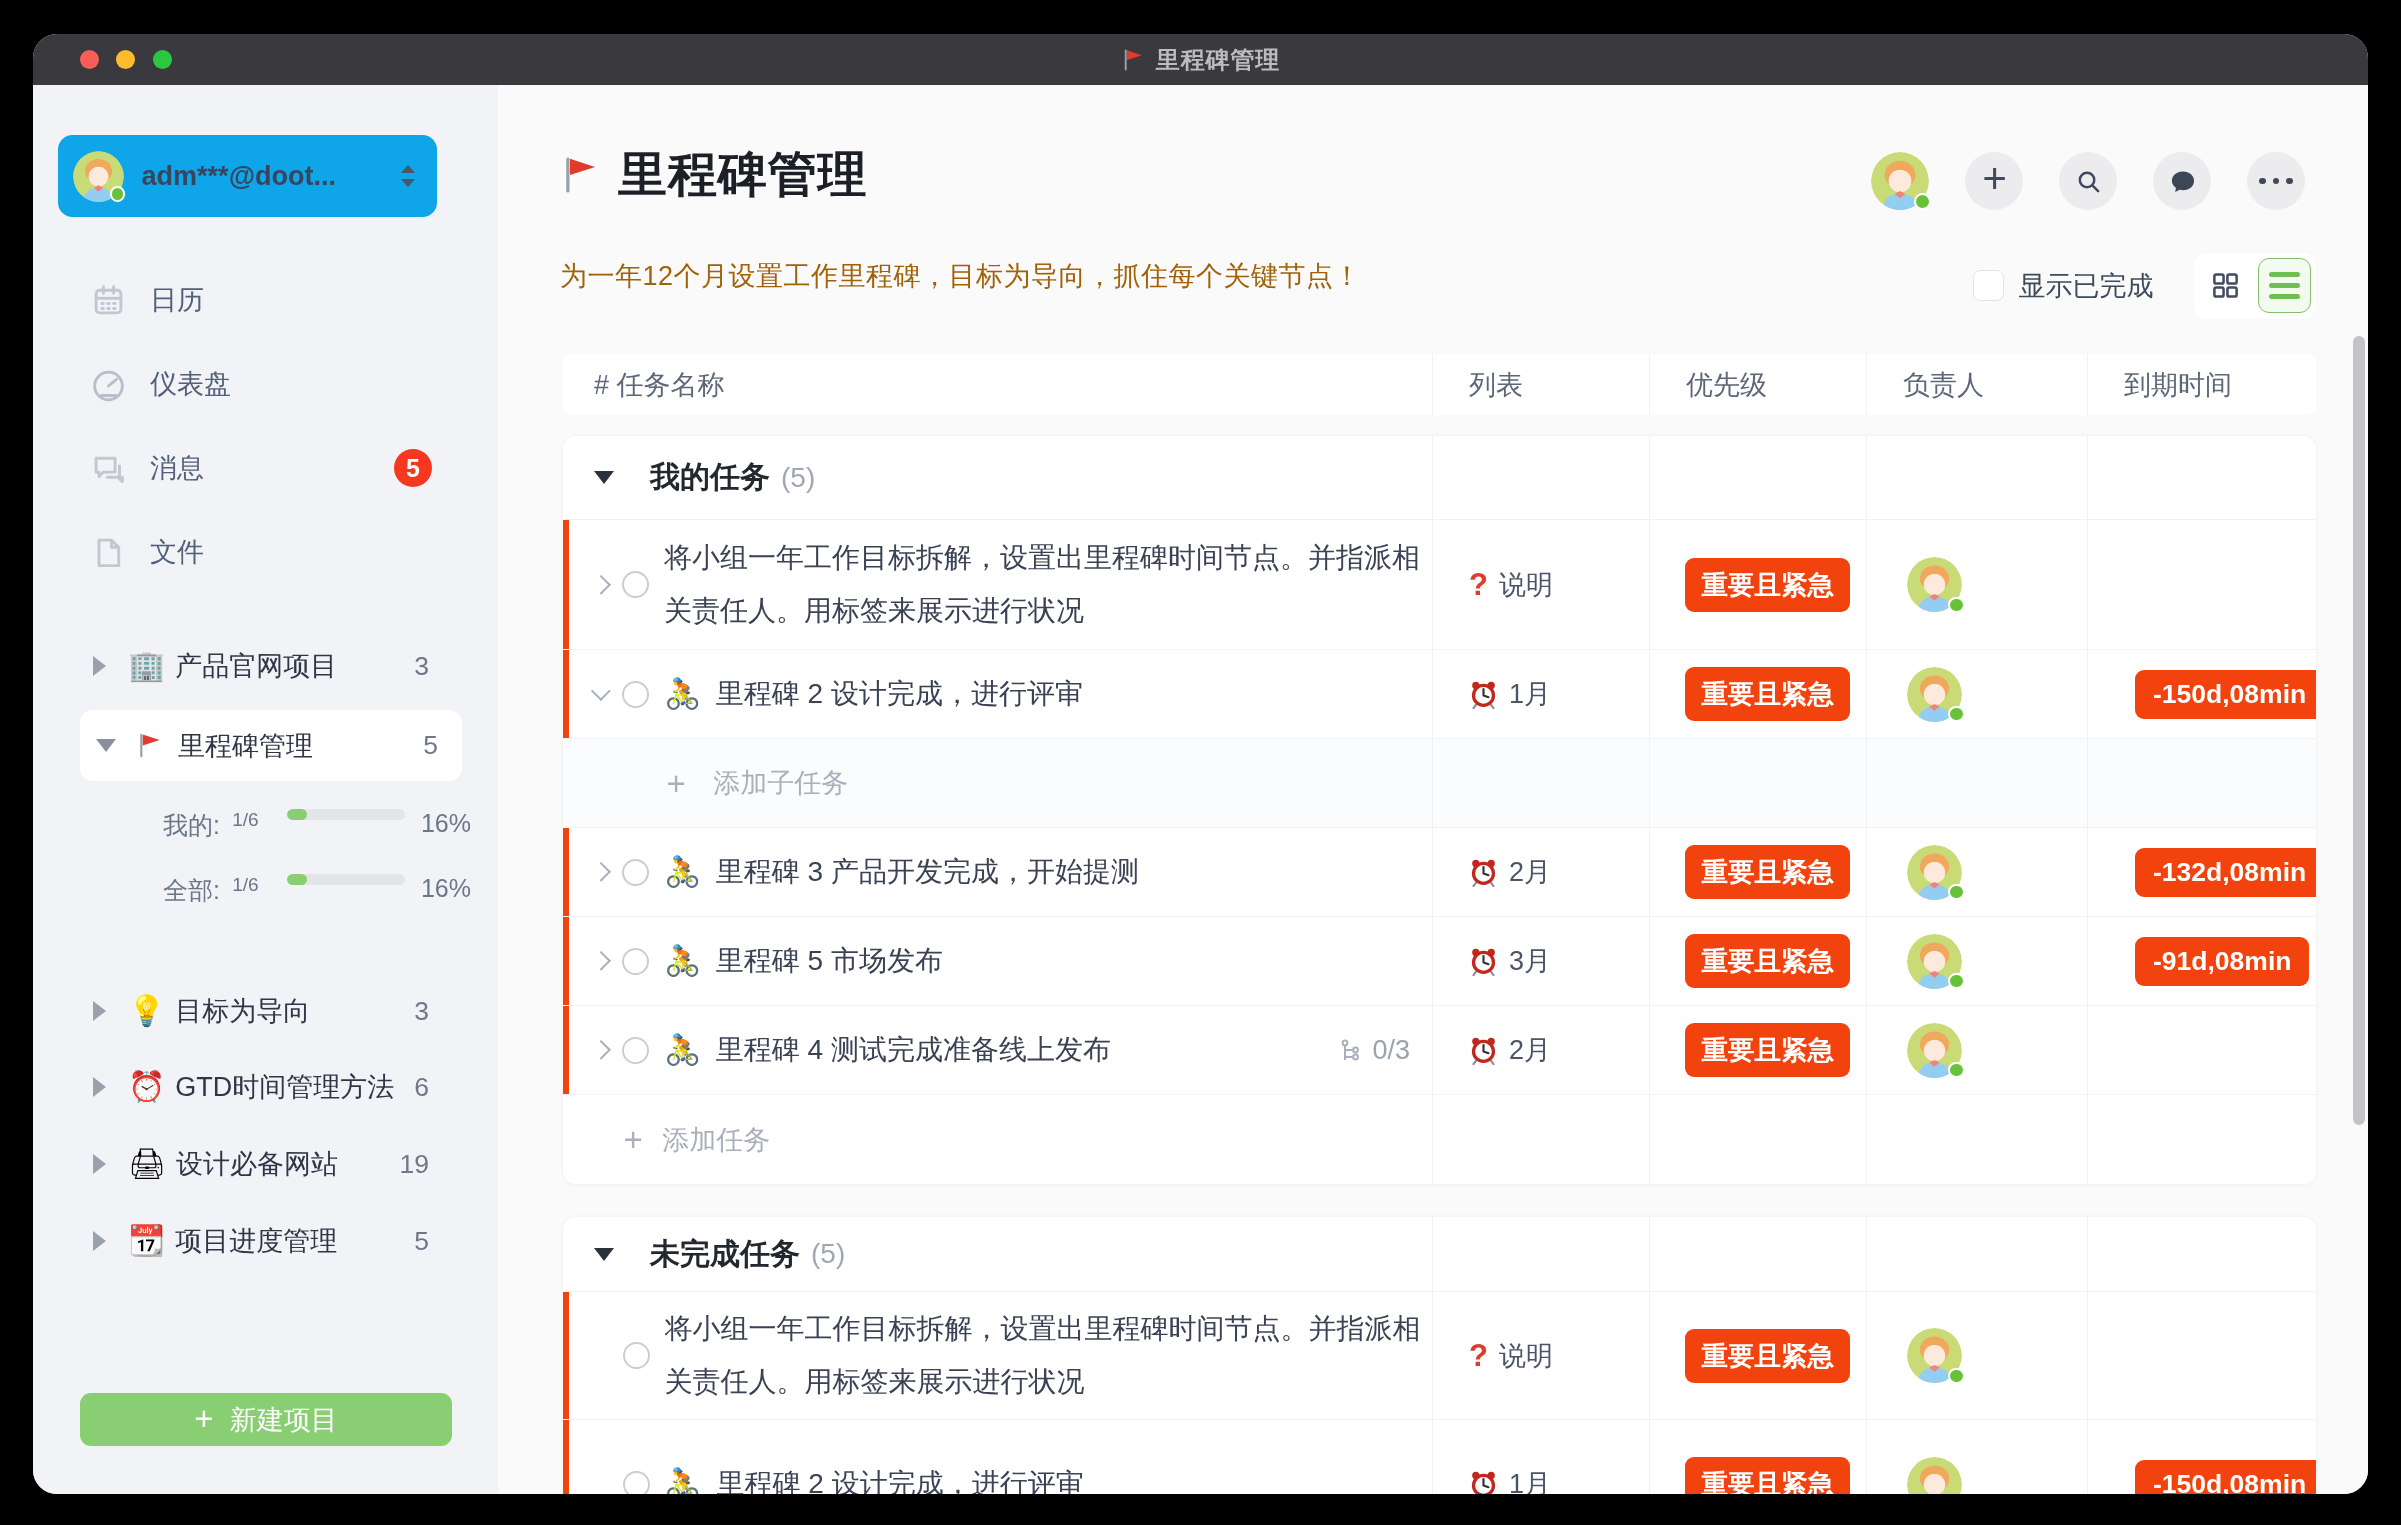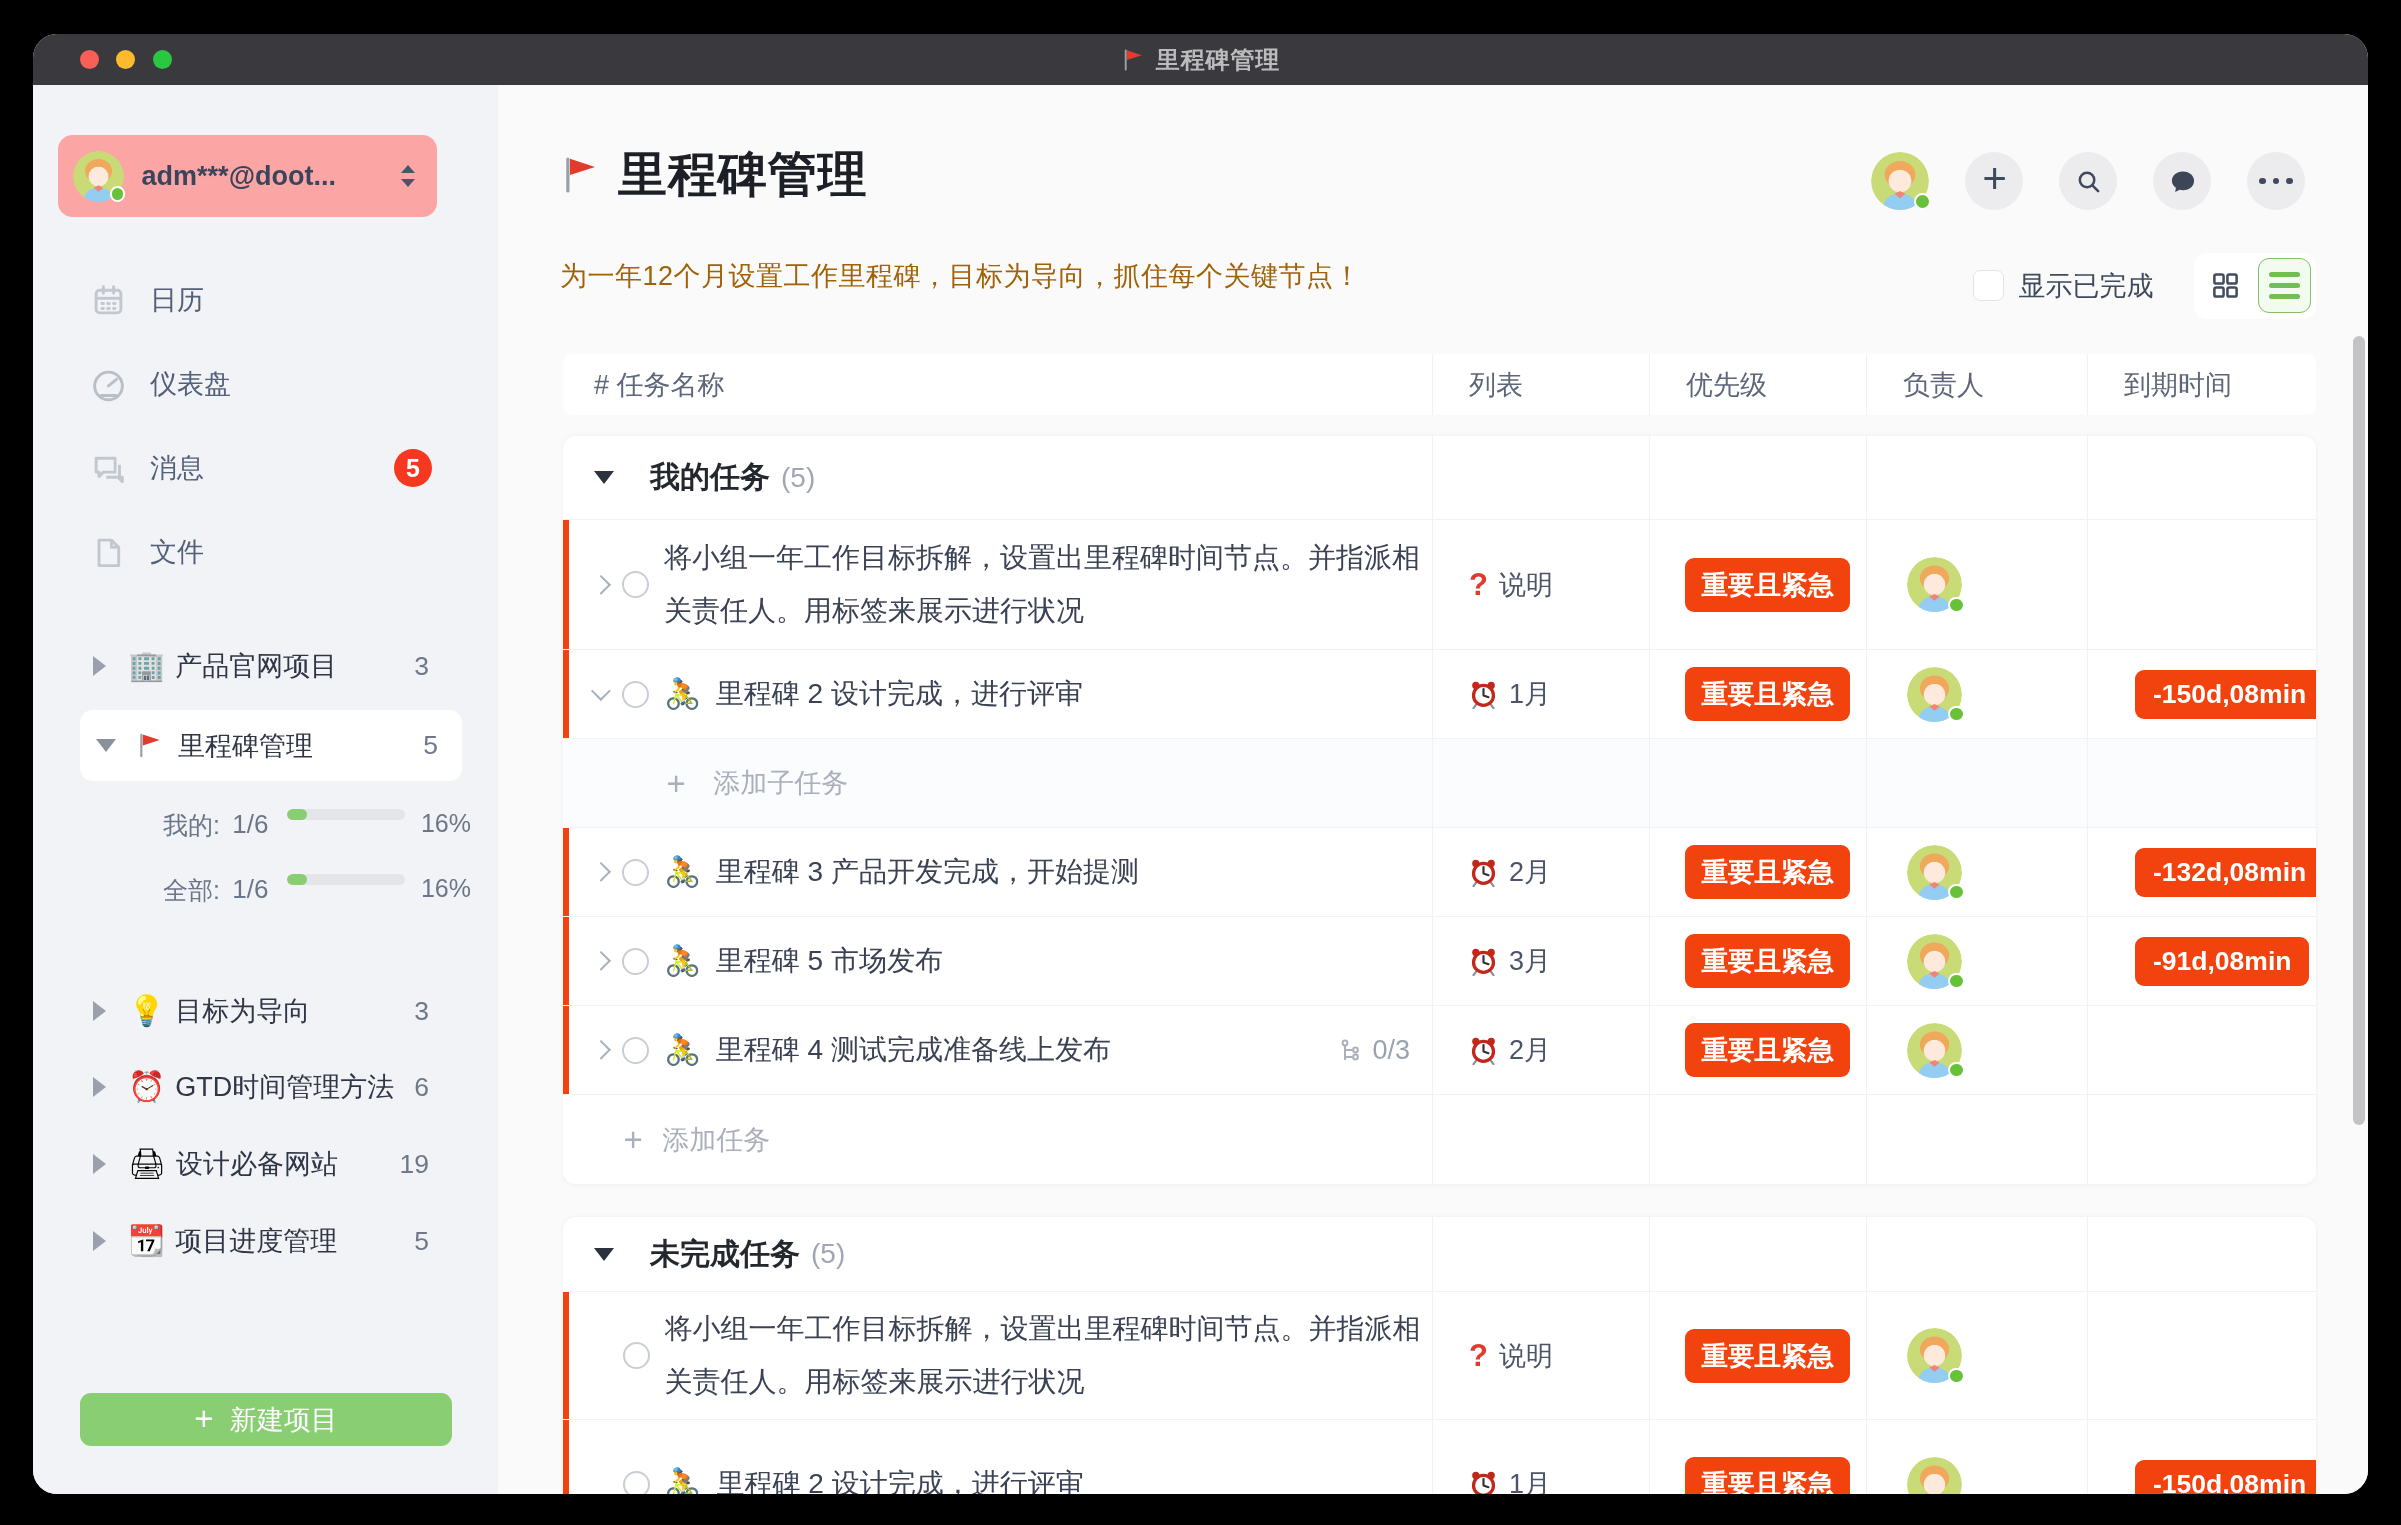--- a/index.html
+++ b/index.html
@@ -13,21 +13,21 @@
   
   .titlebar{position:relative;height:51px;background:#3a393d;display:flex;align-items:center;justify-content:center;}
   .tl{position:absolute;top:16.4px;width:19px;height:19px;border-radius:50%;}
   .tl.r{left:47px;background:#f95f57}.tl.y{left:83px;background:#febb2e}.tl.g{left:120px;background:#2ac840}
   .titlebar .t-title{display:flex;align-items:center;gap:11px;color:#bcbcbe;font-size:24px;font-weight:700;letter-spacing:0.9px;}
   
   .content{position:absolute;top:51px;left:0;right:0;bottom:0;}
   .sidebar{position:absolute;left:0;top:0;width:465px;height:1409px;background:var(--side-bg);}
   .main{position:absolute;left:465px;top:0;right:0;height:1409px;background:var(--main-bg);overflow:hidden;}
   
-  .account{position:absolute;left:25px;top:50px;width:379px;height:82px;background:#fca5a5;border-radius:14.6px;display:flex;align-items:center;padding:0 22px 0 14.6px;cursor:default;}
+  .account{position:absolute;left:25px;top:50px;width:379px;height:82px;background:#0ea5e9;border-radius:14.6px;display:flex;align-items:center;padding:0 22px 0 14.6px;cursor:default;}
   .account .name{flex:1;margin-left:18px;font-size:27px;font-weight:700;color:#39455c;white-space:nowrap;overflow:hidden;}
   .updown{display:flex;flex-direction:column;gap:6.4px;align-items:center}
   .updown i{width:0;height:0;border-left:7.3px solid transparent;border-right:7.3px solid transparent;}
   .updown .up{border-bottom:8.2px solid #4a5568}.updown .dn{border-top:8.2px solid #4a5568}
   .menu{position:absolute;left:0;top:173px;width:100%;}
   .menu-item{height:84px;display:flex;align-items:center;padding:0 66px 0 58px;}
   .menu-item .mi-icon{width:35px;height:35px;flex:none}
   .menu-item .mi-label{margin-left:24px;font-size:27px;color:#53607a;flex:1}
   .badge-num{min-width:38px;height:38px;border-radius:19px;background:var(--red2);color:#fff;font-size:25px;font-weight:700;display:flex;align-items:center;justify-content:center;padding:0 7.3px;}
   .proj-row{position:absolute;left:0;width:100%;height:78px;display:flex;align-items:center;padding:0 69px 0 60px;}
@@ -35,21 +35,21 @@
   .tri-down-g{width:0;height:0;border-left:10px solid transparent;border-right:10px solid transparent;border-top:13.7px solid #8b919c;flex:none}
   .tri-down-d{width:0;height:0;border-left:10px solid transparent;border-right:10px solid transparent;border-top:13.7px solid #2c323c;flex:none}
   .proj-emoji{margin-left:22px;font-size:30px;line-height:1;flex:none}
   .proj-label{margin-left:10px;font-size:27px;color:#2f3747;flex:1;white-space:nowrap;overflow:hidden}
   .proj-count{font-size:26.5px;color:#6e7888}
   .sel-card{position:absolute;left:47px;top:625px;width:382px;height:71px;background:#fff;border-radius:12.8px;display:flex;align-items:center;padding:0 24px 0 16.4px;}
   .sel-card .proj-label{font-weight:400}
   .stats{position:absolute;left:0;top:724px;width:100%;}
   .stat-row{height:65px;display:flex;align-items:flex-start;padding:0 27px 0 102px;margin-left:28px;}
   .stat-lab{font-size:25px;color:#6b7689;width:78px;}
-  .stat-ratio{font-size:26px;color:#6b7689;width:58px;margin-left:5.5px}
+  .stat-ratio{font-size:19px;color:#6b7689;width:58px;margin-left:5.5px}
   .pbar{width:144px;height:11px;border-radius:5.5px;background:#e3e5e8;overflow:hidden;margin-left:7.3px}
   .pbar i{display:block;height:100%;border-radius:5.5px;background:var(--green)}
   .stat-pct{font-size:25px;color:#6b7689;margin-left:16.4px}
   .new-btn{position:absolute;left:47px;top:1308px;width:372px;height:53px;border-radius:11px;background:var(--green);color:#fff;display:flex;align-items:center;justify-content:center;gap:16.4px;font-size:27px;cursor:pointer;}
   .new-btn .plus::before{content:"+";font-size:33px;font-weight:300;line-height:1;}
   
   .page-title-row{position:absolute;left:62px;top:57px;display:flex;align-items:center;gap:18px;}
   .page-title{font-size:49px;font-weight:800;color:var(--ink);letter-spacing:0.9px;}
   .icon-cluster{position:absolute;top:67px;right:63px;display:flex;align-items:center;gap:36px;}
   .av-wrap{position:relative;width:58px;height:58px;flex:none}

